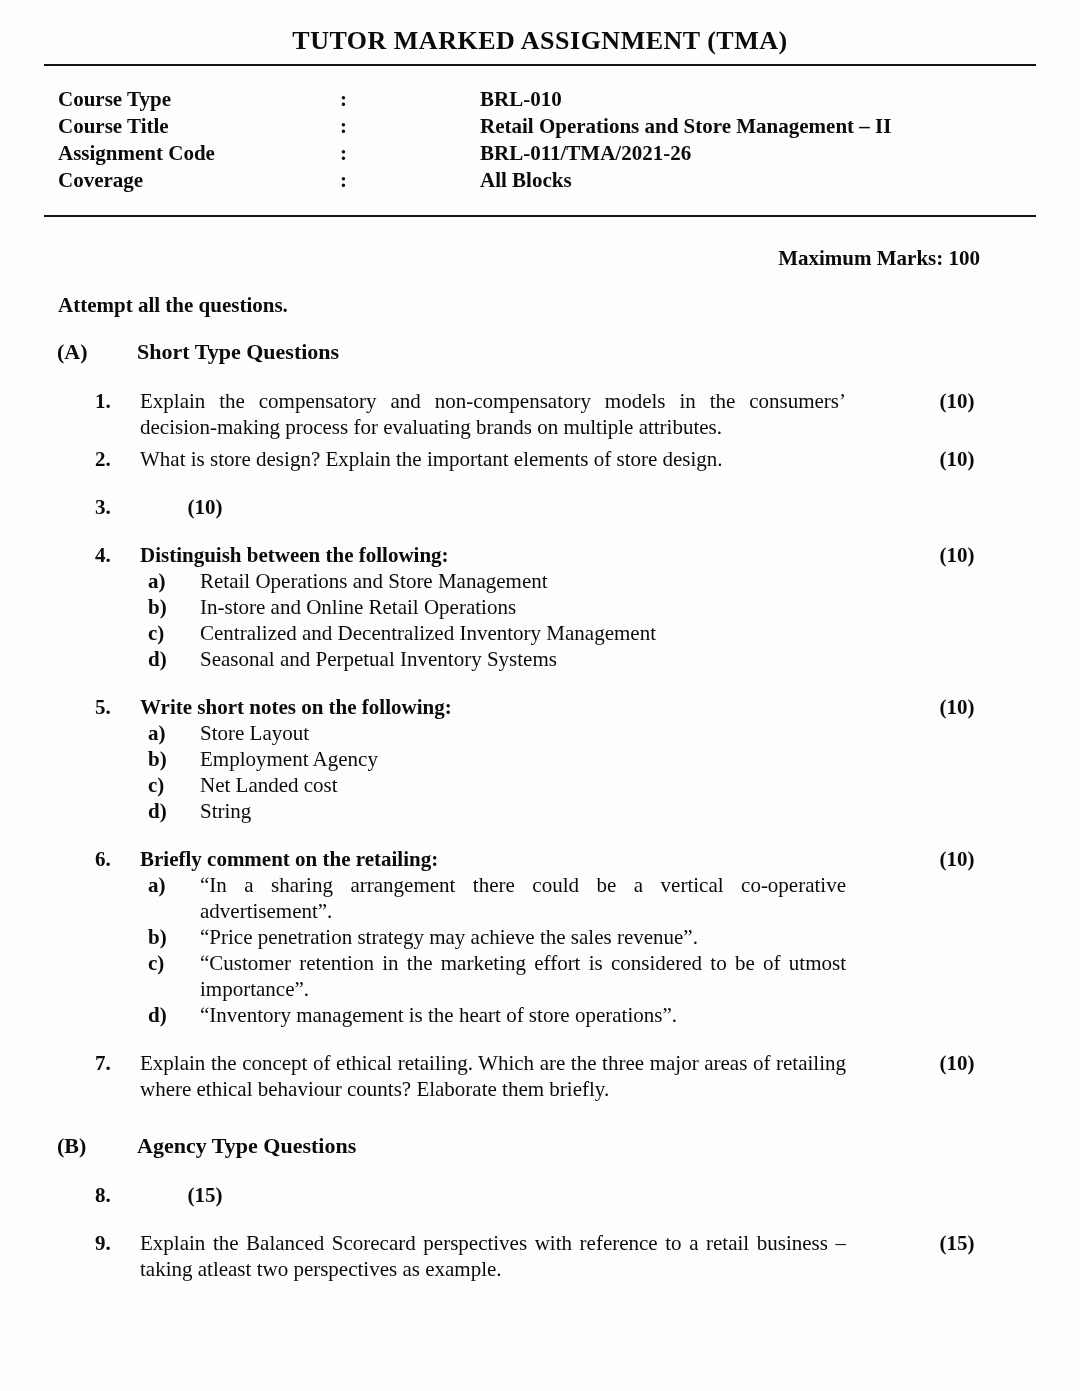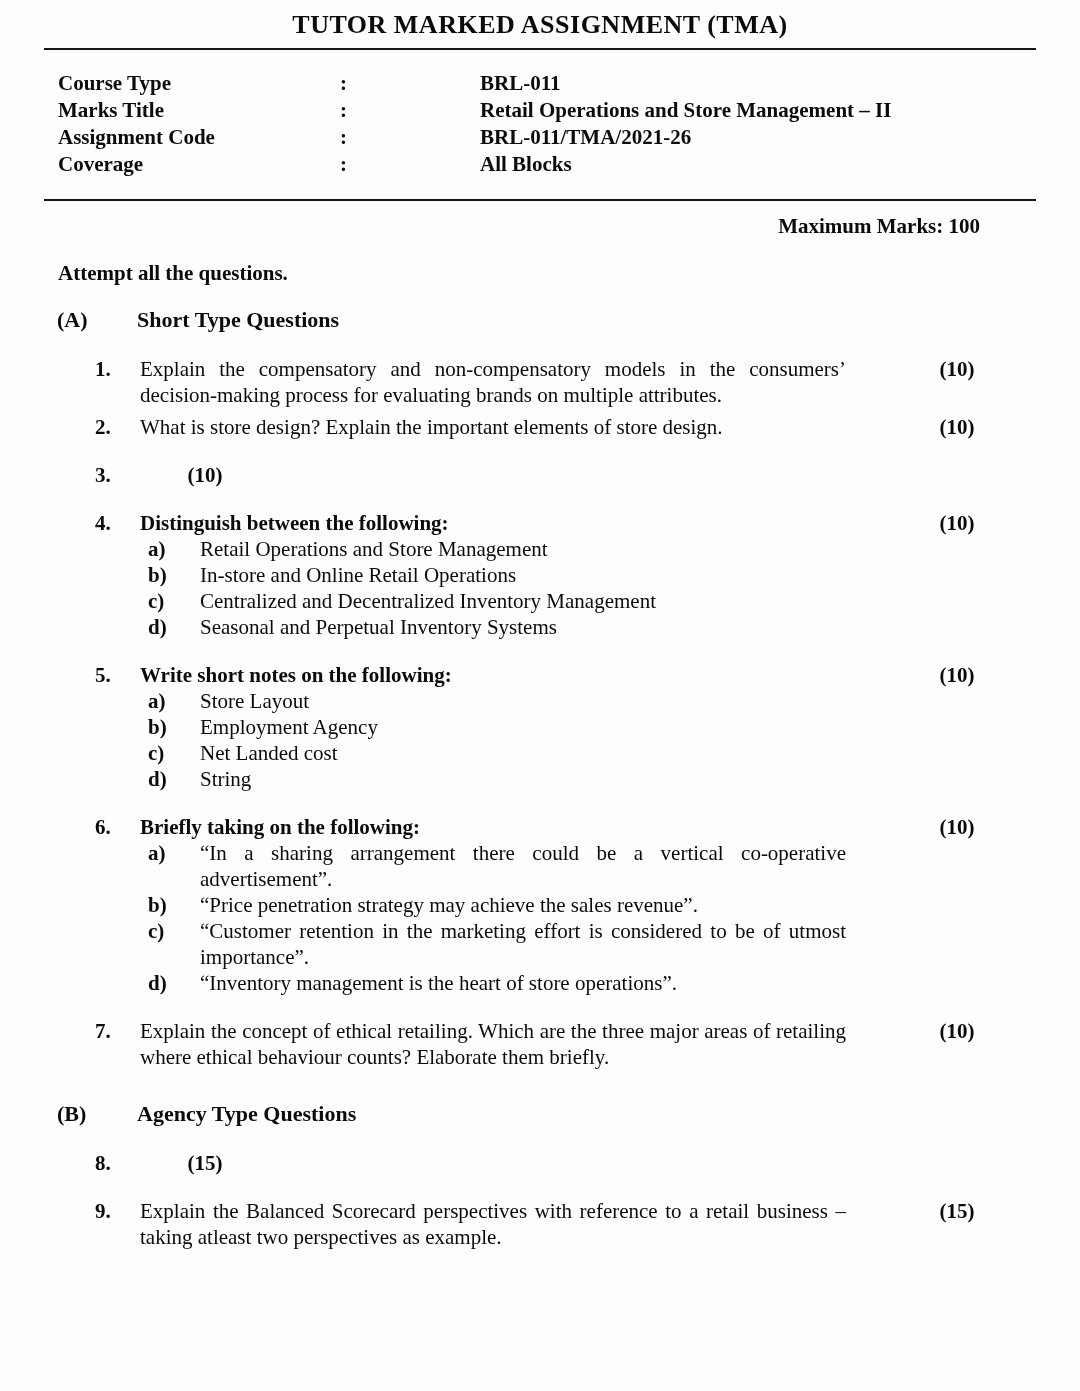--- a/index.html
+++ b/index.html
@@ -6,21 +6,21 @@
   .page {
     position: relative;
     width: 1080px;
     height: 1391px;
     margin: 0 auto;
     background: #fdfdfd;
     color: #0b0b0b;
     font-family: "Liberation Serif", "DejaVu Serif", serif;
     overflow: hidden;
     box-sizing: border-box;
-    padding-top: 10px;
+    padding-top: 26px;
   }
   .title {
     text-align: center;
     font-size: 26px;
     font-weight: bold;
     letter-spacing: 0.5px;
     line-height: 30px;
   }
   .rule {
     border: none;
@@ -34,21 +34,21 @@
     margin: 20px 0 0 58px;
     font-size: 21px;
     font-weight: bold;
   }
   .course-row { display: flex; line-height: 27px; }
   .cf-label { width: 282px; flex: none; }
   .cf-colon { width: 140px; flex: none; }
   .cf-value { flex: 1; }
 
   .max-marks {
-    margin-top: 12px;
+    margin-top: 28px;
     padding-right: 100px;
     text-align: right;
     font-size: 21px;
     font-weight: bold;
     line-height: 27px;
   }
   .instruction {
     margin: 20px 0 0 58px;
     font-size: 21px;
     font-weight: bold;
@@ -116,24 +116,24 @@
 
 <div class="page">
 
   <div class="title">TUTOR MARKED ASSIGNMENT (TMA)</div>
   <hr class="rule rule-title">
 
   <div class="course-table">
     <div class="course-row">
       <span class="cf-label">Course Type</span>
       <span class="cf-colon">:</span>
-      <span class="cf-value">BRL-011</span>
-    </div>
-    <div class="course-row">
-      <span class="cf-label">Marks Title</span>
+      <span class="cf-value">BRL-010</span>
+    </div>
+    <div class="course-row">
+      <span class="cf-label">Course Title</span>
       <span class="cf-colon">:</span>
       <span class="cf-value">Retail Operations and Store Management – II</span>
     </div>
     <div class="course-row">
       <span class="cf-label">Assignment Code</span>
       <span class="cf-colon">:</span>
       <span class="cf-value">BRL-011/TMA/2021-26</span>
     </div>
     <div class="course-row">
       <span class="cf-label">Coverage</span>
@@ -218,21 +218,21 @@
         <div class="sub-letter">d)</div>
         <div class="sub-text">String</div>
       </div>
     </div>
     <div class="q-marks">(10)</div>
   </div>
 
   <div class="q">
     <div class="q-num">6.</div>
     <div class="q-body">
-      <div class="q-text bold">Briefly taking on the following:</div>
+      <div class="q-text bold">Briefly comment on the retailing:</div>
       <div class="sub">
         <div class="sub-letter">a)</div>
         <div class="sub-text">“In a sharing arrangement there could be a vertical co-operative advertisement”.</div>
       </div>
       <div class="sub">
         <div class="sub-letter">b)</div>
         <div class="sub-text">“Price penetration strategy may achieve the sales revenue”.</div>
       </div>
       <div class="sub">
         <div class="sub-letter">c)</div>

